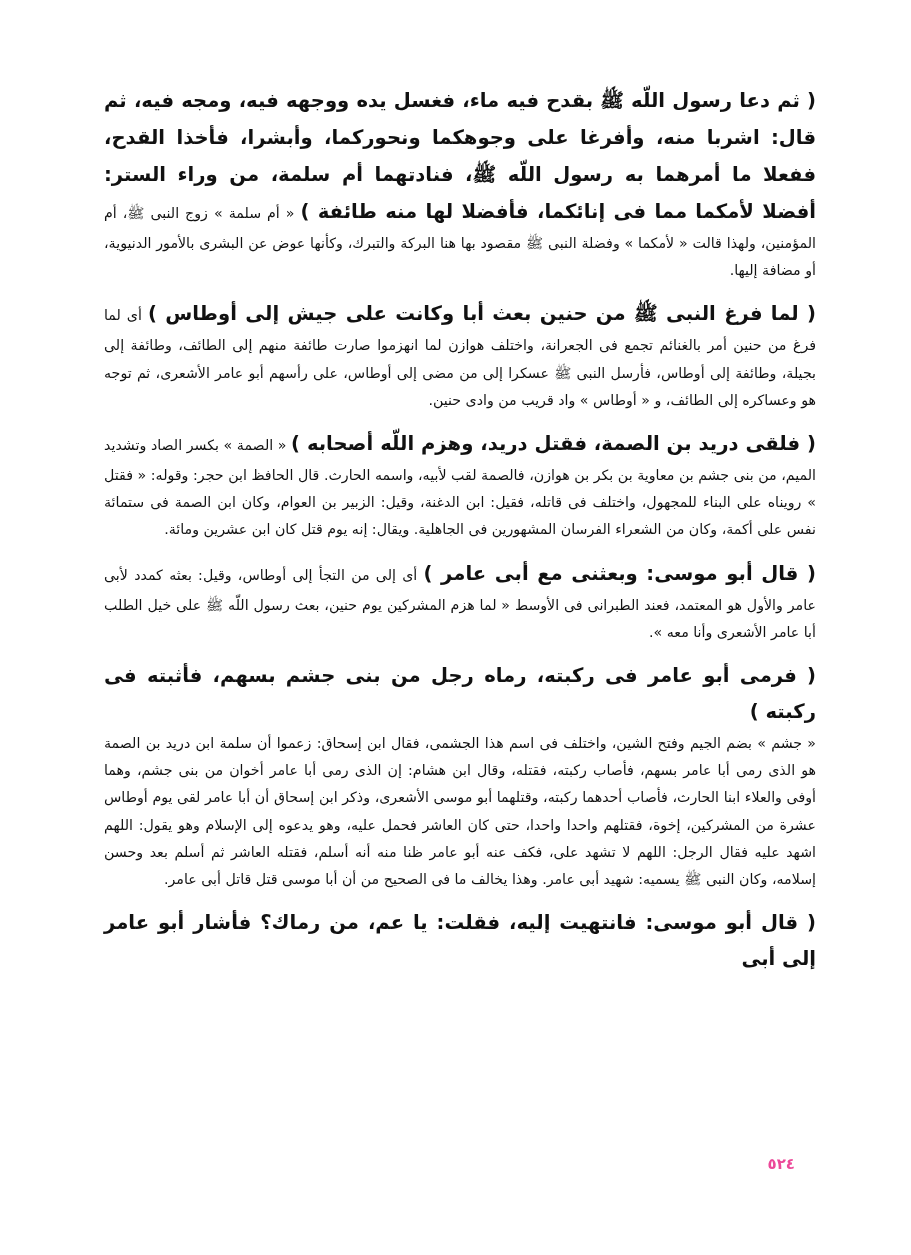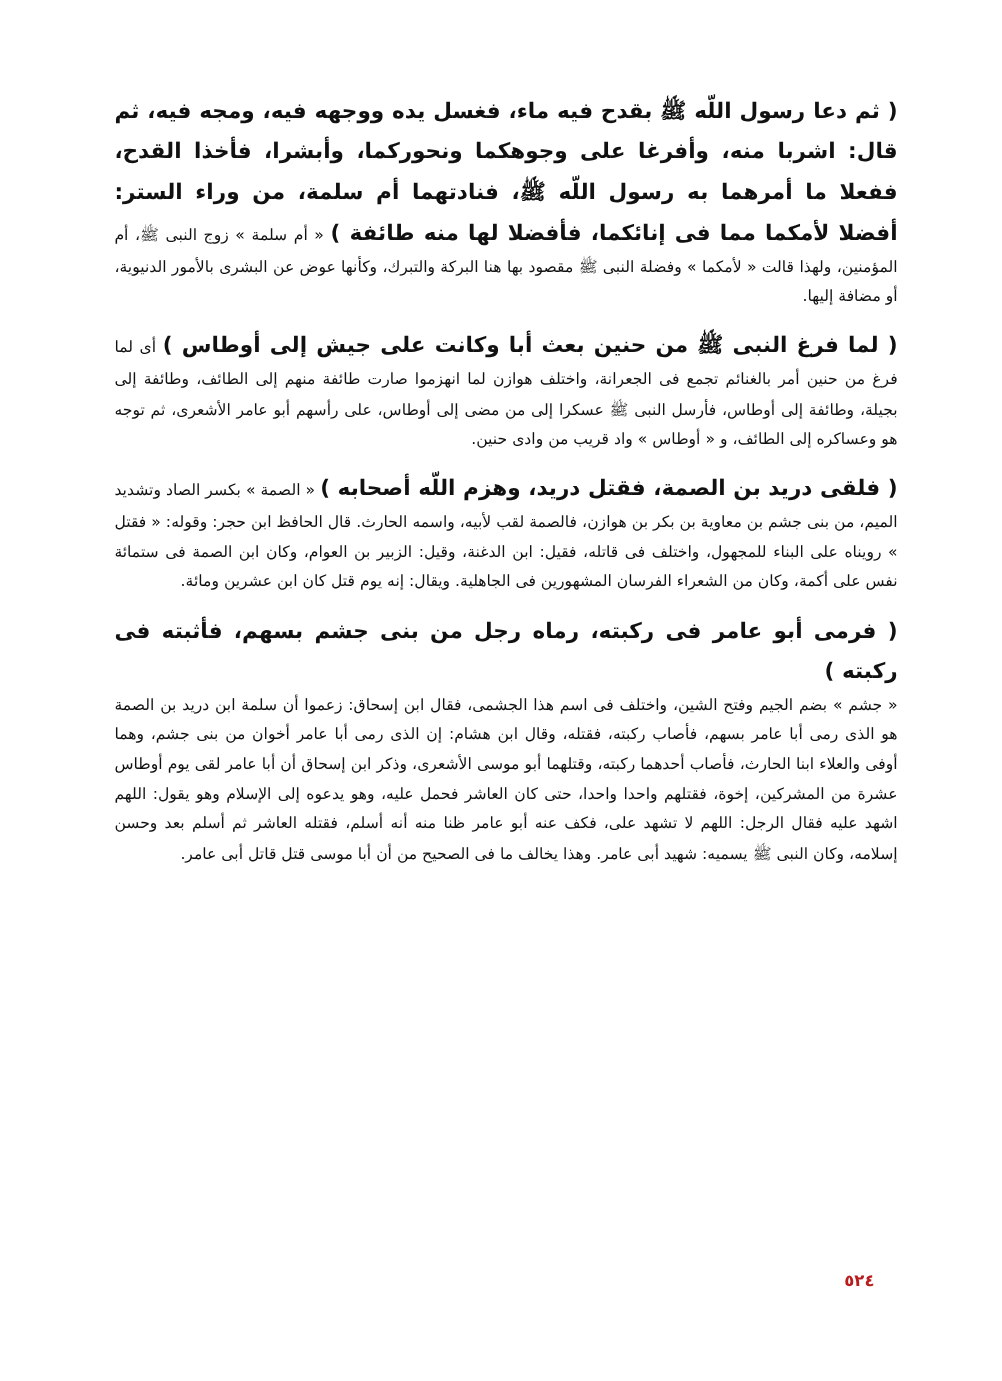--- a/index.html
+++ b/index.html
@@ -42,21 +42,21 @@
   .p1 .matn { line-height: 37px; }
   .p-last { margin-top: 4px; }
   .page-number {
     position: absolute;
     left: 735px;
     top: 1155px;
     width: 60px;
     direction: rtl;
     font-size: 15px;
     font-weight: bold;
-    color: #b91c1c;
+    color: #ec4899;
     font-family: "DejaVu Sans", sans-serif;
   }
 </style>
 </head>
 <body>
 
 <main class="page">
 
 
   <p class="para p1">
@@ -64,21 +64,27 @@
   </p>
 
   <p class="para">
     <span class="matn">( لما فرغ النبى ﷺ من حنين بعث أبا وكانت على جيش إلى أوطاس )</span><span class="sharh"> أى لما فرغ من حنين أمر بالغنائم تجمع فى الجعرانة، واختلف هوازن لما انهزموا صارت طائفة منهم إلى الطائف، وطائفة إلى بجيلة، وطائفة إلى أوطاس، فأرسل النبى ﷺ عسكرا إلى من مضى إلى أوطاس، على رأسهم أبو عامر الأشعرى، ثم توجه هو وعساكره إلى الطائف، و « أوطاس » واد قريب من وادى حنين.</span>
   </p>
 
   <p class="para">
     <span class="matn">( فلقى دريد بن الصمة، فقتل دريد، وهزم اللّه أصحابه )</span><span class="sharh"> « الصمة » بكسر الصاد وتشديد الميم، من بنى جشم بن معاوية بن بكر بن هوازن، فالصمة لقب لأبيه، واسمه الحارث. قال الحافظ ابن حجر: وقوله: « فقتل » رويناه على البناء للمجهول، واختلف فى قاتله، فقيل: ابن الدغنة، وقيل: الزبير بن العوام، وكان ابن الصمة فى ستمائة نفس على أكمة، وكان من الشعراء الفرسان المشهورين فى الجاهلية. ويقال: إنه يوم قتل كان ابن عشرين ومائة.</span>
   </p>
 
+  <p class="para">
+    <span class="matn">( قال أبو موسى: وبعثنى مع أبى عامر )</span><span class="sharh"> أى إلى من التجأ إلى أوطاس، وقيل: بعثه كمدد لأبى عامر والأول هو المعتمد، فعند الطبرانى فى الأوسط « لما هزم المشركين يوم حنين، بعث رسول اللّه ﷺ على خيل الطلب أبا عامر الأشعرى وأنا معه ».</span>
+  </p>
 
   <p class="para">
     <span class="matn">( فرمى أبو عامر فى ركبته، رماه رجل من بنى جشم بسهم، فأثبته فى ركبته )</span><br><span class="sharh"> « جشم » بضم الجيم وفتح الشين، واختلف فى اسم هذا الجشمى، فقال ابن إسحاق: زعموا أن سلمة ابن دريد بن الصمة هو الذى رمى أبا عامر بسهم، فأصاب ركبته، فقتله، وقال ابن هشام: إن الذى رمى أبا عامر أخوان من بنى جشم، وهما أوفى والعلاء ابنا الحارث، فأصاب أحدهما ركبته، وقتلهما أبو موسى الأشعرى، وذكر ابن إسحاق أن أبا عامر لقى يوم أوطاس عشرة من المشركين، إخوة، فقتلهم واحدا واحدا، حتى كان العاشر فحمل عليه، وهو يدعوه إلى الإسلام وهو يقول: اللهم اشهد عليه فقال الرجل: اللهم لا تشهد على، فكف عنه أبو عامر ظنا منه أنه أسلم، فقتله العاشر ثم أسلم بعد وحسن إسلامه، وكان النبى ﷺ يسميه: شهيد أبى عامر. وهذا يخالف ما فى الصحيح من أن أبا موسى قتل قاتل أبى عامر.</span>
   </p>
 
+  <p class="para p-last">
+    <span class="matn">( قال أبو موسى: فانتهيت إليه، فقلت: يا عم، من رماك؟ فأشار أبو عامر إلى أبى</span><span class="sharh"></span>
+  </p>
 
 </main>
 
 <div class="page-number">٥٢٤</div>
 
 </body></html>

